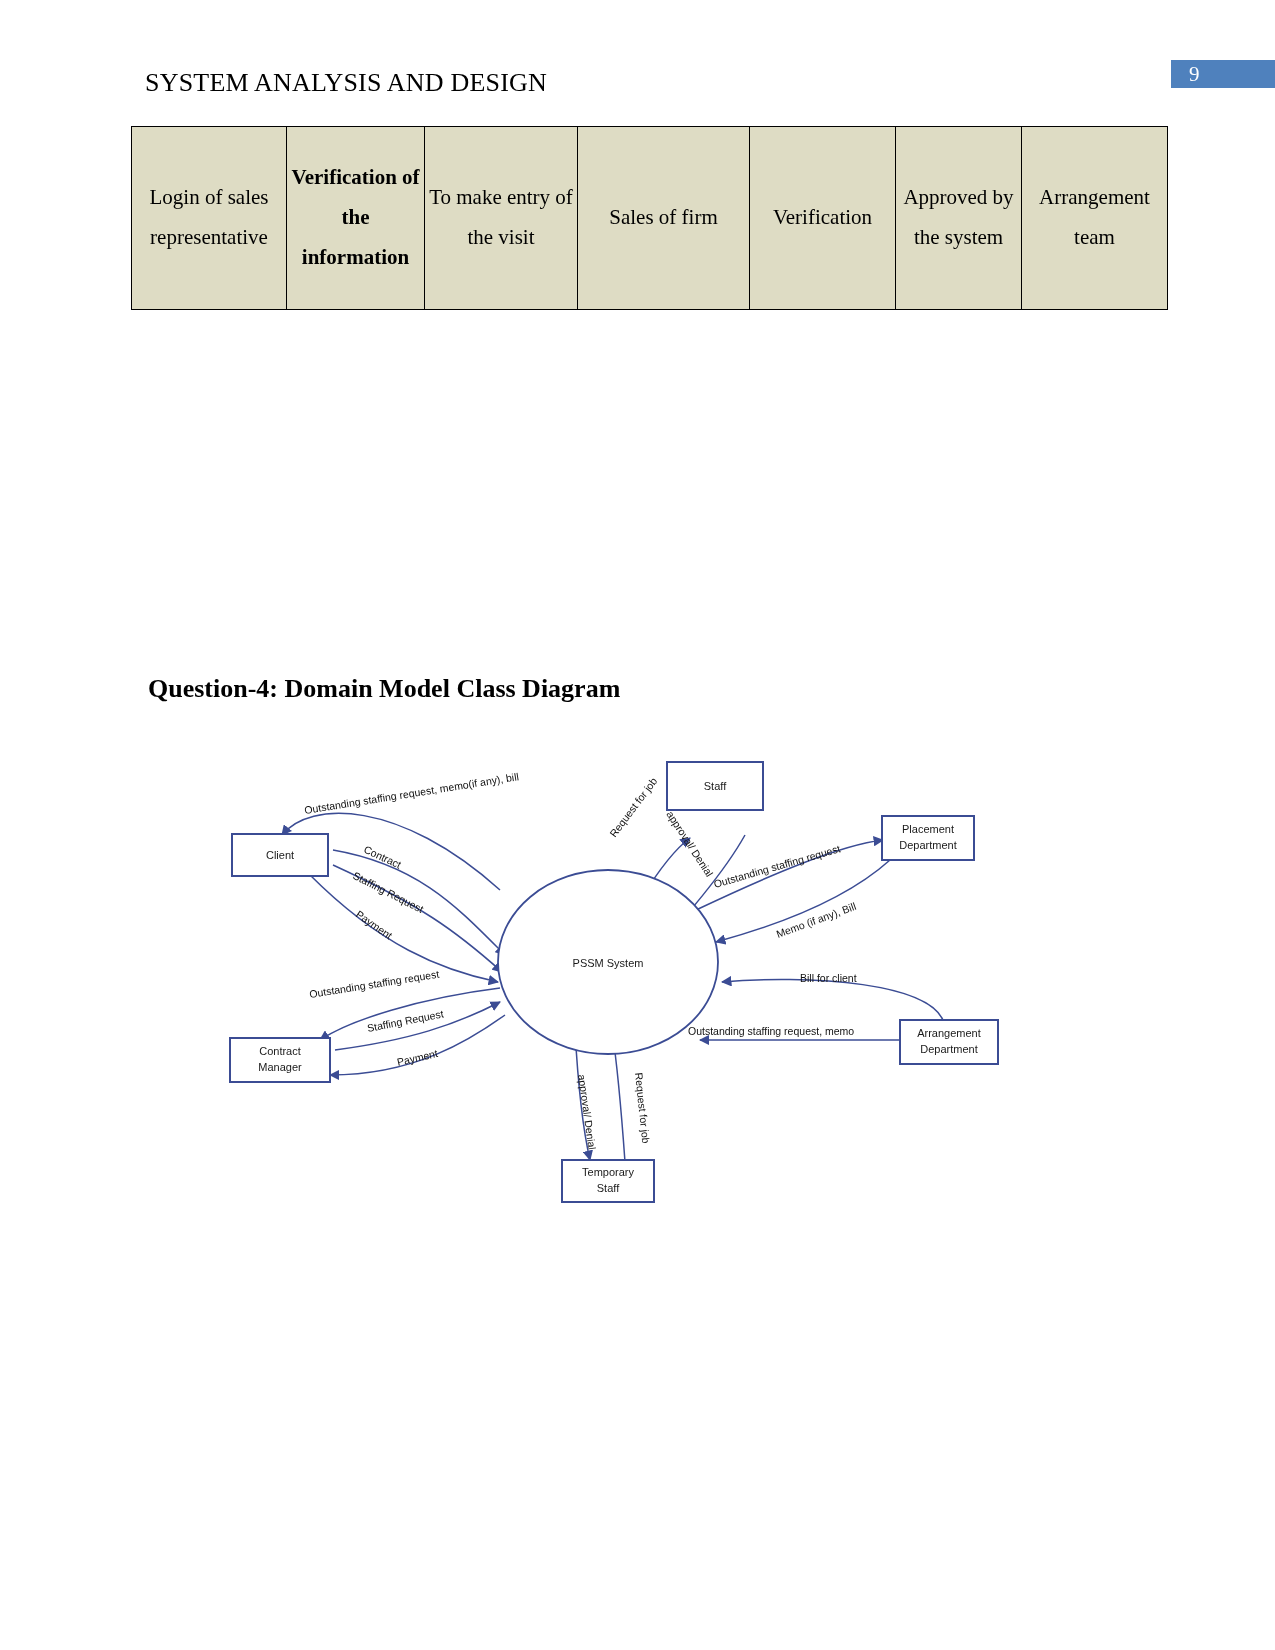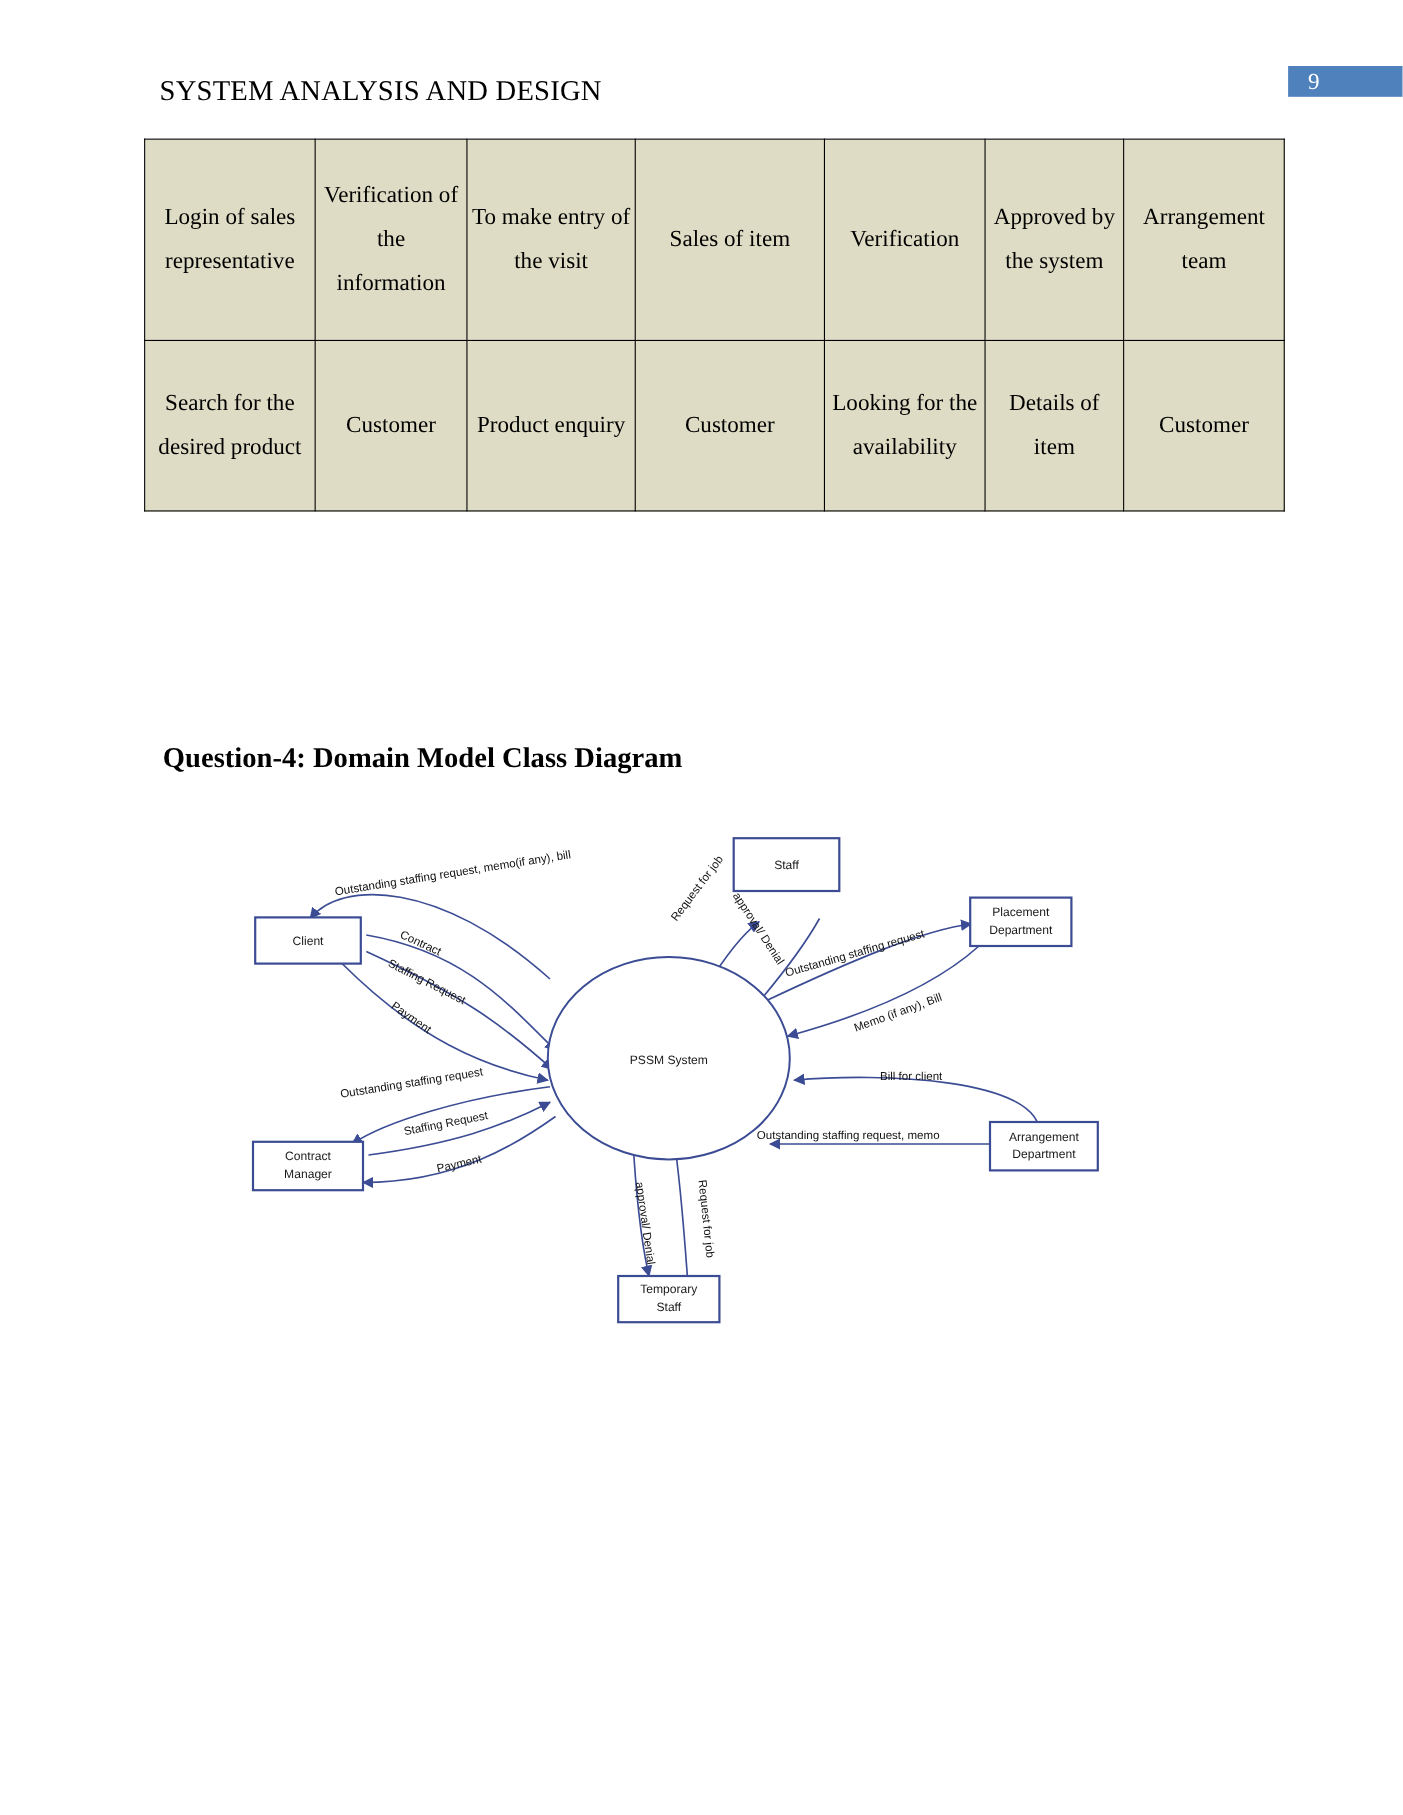--- a/index.html
+++ b/index.html
@@ -67,21 +67,21 @@
     font-size: 21px;
     line-height: 1.9;
     padding: 6px 4px;
     font-family: "Liberation Serif", serif;
   }
   .row-1 td { height: 170px; }
   .row-2 td { height: 140px; }
   .row-3 td { height: 142px; }
 
   .col-1 { width: 146px; }
-  .col-2 { width: 129px; }
+  .col-2 { width: 129px; font-weight: bold; }
   .col-3 { width: 144px; }
   .col-4 { width: 163px; }
   .col-5 { width: 137px; }
   .col-6 { width: 117px; }
   .col-7 { width: 137px; }
 
   
   .question-heading {
     position: absolute;
     left: 148px;
@@ -142,33 +142,24 @@
     <div class="page-number-text">9</div>
   </div>
 </div>
 
 <table class="data-table">
   <tbody>
     <tr class="row-1">
       <td class="col-1">Login of sales representative</td>
       <td class="col-2">Verification of the information</td>
       <td class="col-3">To make entry of the visit</td>
-      <td class="col-4">Sales of item</td>
+      <td class="col-4">Sales of firm</td>
       <td class="col-5">Verification</td>
       <td class="col-6">Approved by the system</td>
       <td class="col-7">Arrangement team</td>
-    </tr>
-    <tr class="row-3">
-      <td class="col-1">Search for the desired product</td>
-      <td class="col-2">Customer</td>
-      <td class="col-3">Product enquiry</td>
-      <td class="col-4">Customer</td>
-      <td class="col-5">Looking for the availability</td>
-      <td class="col-6">Details of item</td>
-      <td class="col-7">Customer</td>
     </tr>
   </tbody>
 </table>
 
 <div class="question-heading">Question-4: Domain Model Class Diagram</div>
 
 <div class="diagram-wrap">
   <svg class="diagram-svg" viewBox="0 0 840 490" xmlns="http://www.w3.org/2000/svg">
     <defs>
       <marker id="arrow" viewBox="0 0 10 10" refX="9" refY="5" markerWidth="7" markerHeight="7" orient="auto-start-reverse">

